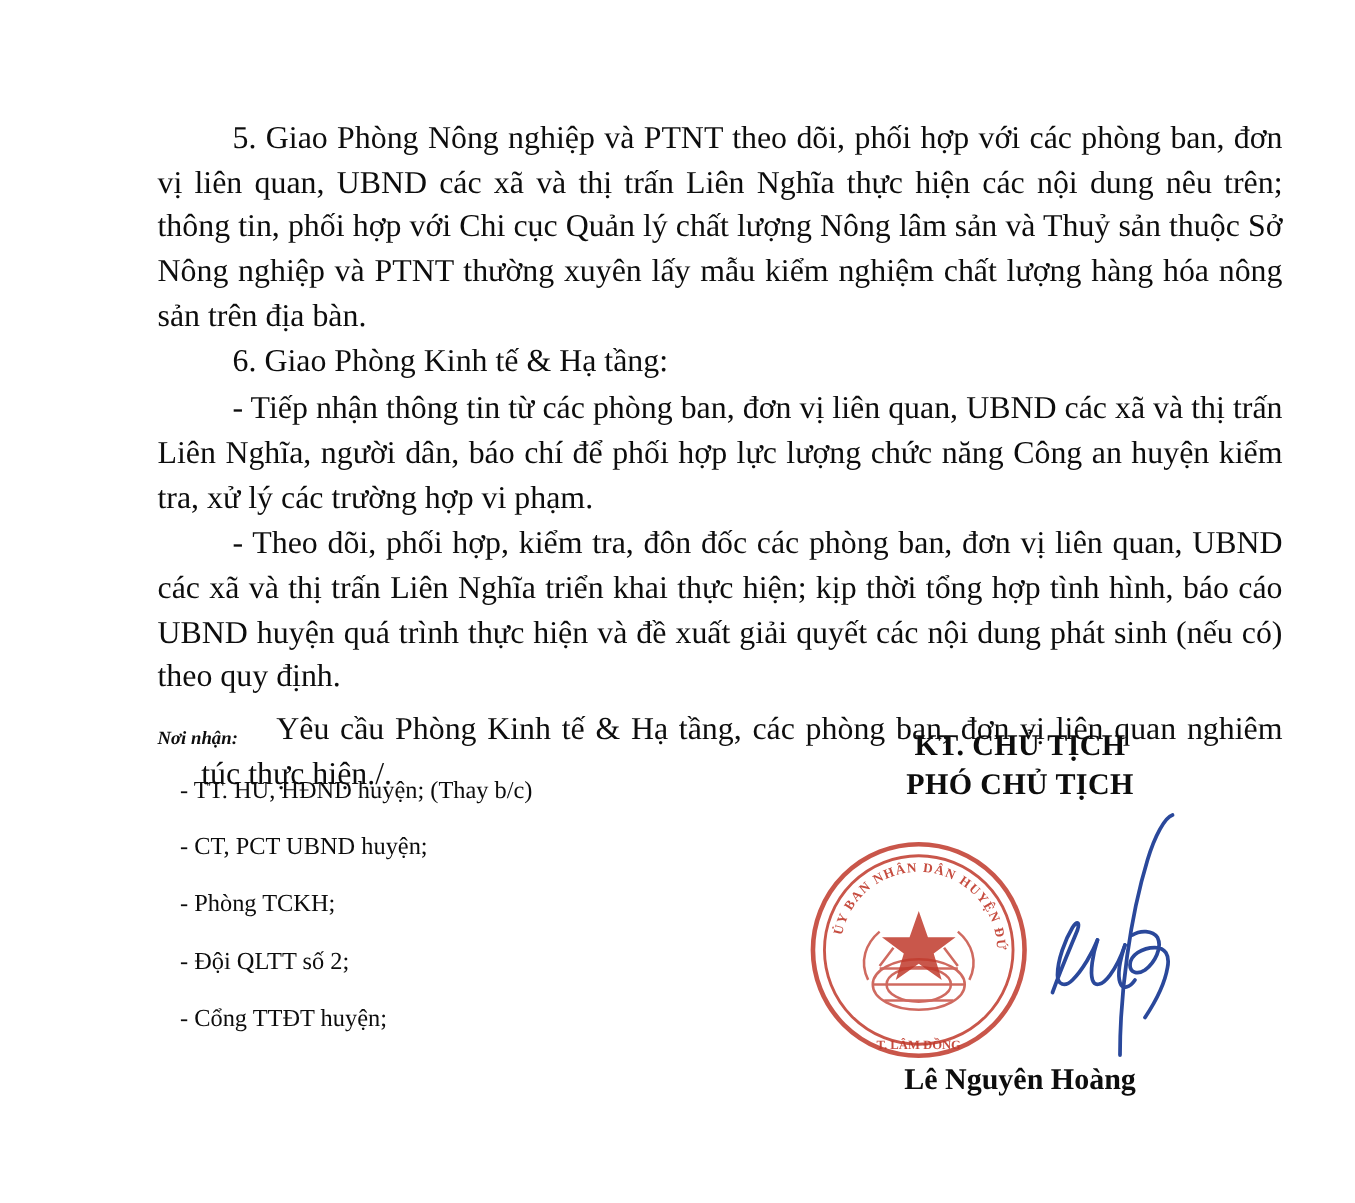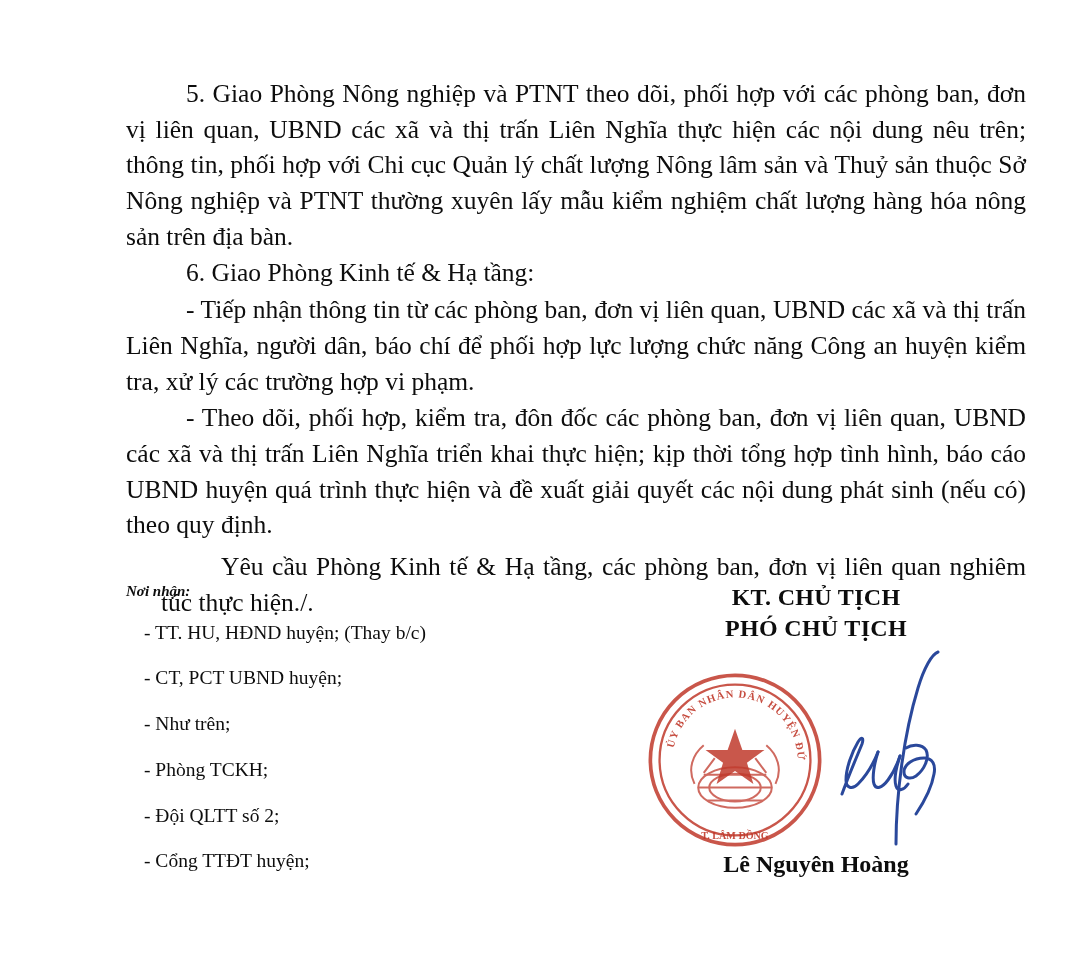--- a/index.html
+++ b/index.html
@@ -18,21 +18,21 @@
   .page {
     position: absolute;
     left: 0; top: 0;
     width: 1084px;
     height: 962px;
     background: #fff;
   }
   .body-text {
     position: absolute;
     left: 126px;
-    top: 76px;
+    top: 92px;
     width: 900px;
   }
   .para {
     margin: 0 0 1px 0;
     font-size: 25.5px;
     line-height: 1.40;
     text-align: justify;
     text-justify: inter-word;
     text-indent: 60px;
     hyphens: none;
@@ -123,21 +123,20 @@
     <p class="para tight">Yêu cầu Phòng Kinh tế &amp; Hạ tầng, các phòng ban, đơn vị liên quan nghiêm túc thực hiện./.</p>
   </div>
 
   <div class="footer">
 
     <div class="recipients">
       <div class="recipients-title">Nơi nhận:</div>
       <ul class="recipients-list">
         <li>- TT. HU, HĐND huyện; (Thay b/c)</li>
         <li>- CT, PCT UBND huyện;</li>
-        <li>- Như trên;</li>
         <li>- Phòng TCKH;</li>
         <li>- Đội QLTT số 2;</li>
         <li>- Cổng TTĐT huyện;</li>
       </ul>
     </div>
 
     <div class="signature-block">
       <div class="sig-title">KT. CHỦ TỊCH</div>
       <div class="sig-title">PHÓ CHỦ TỊCH</div>
 

